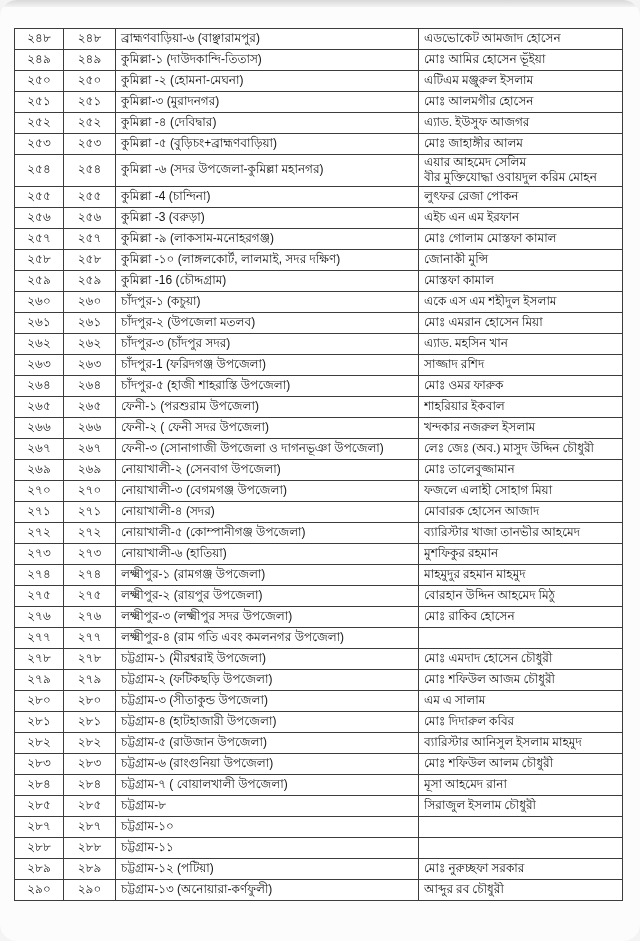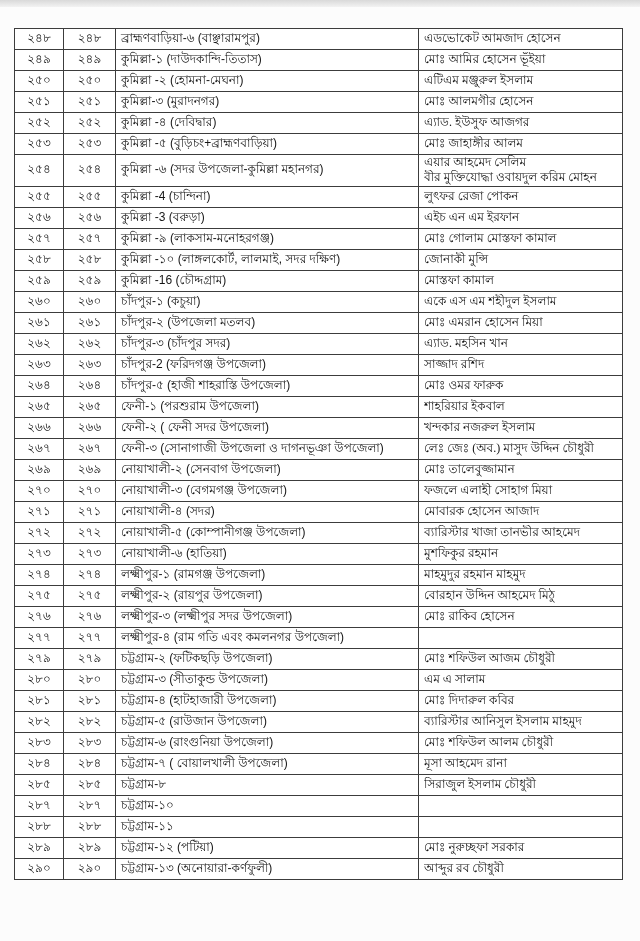--- a/index.html
+++ b/index.html
@@ -7,20 +7,21 @@
     padding: 0;
     background: #f4f4f4;
   }
   .page {
     position: relative;
     width: 640px;
     height: 941px;
     background: #fcfcfc;
     font-family: "Liberation Sans", "DejaVu Sans", sans-serif;
     overflow: hidden;
+    border-radius: 17px;
   }
   .scan-edge {
     position: absolute;
     top: 0; left: 0; right: 0;
     height: 7px;
     background: linear-gradient(#d9d9d9, #f2f2f2);
   }
   table.doc-table {
     position: absolute;
     left: 14px;
@@ -186,21 +187,21 @@
           <td class="num">২৬২</td>
           <td class="num">২৬২</td>
           <td>চাঁদপুর-৩ (চাঁদপুর সদর)</td>
           <td>
             <div class="line">এ্যাড. মহসিন খান</div>
           </td>
         </tr>
         <tr>
           <td class="num">২৬৩</td>
           <td class="num">২৬৩</td>
-          <td>চাঁদপুর-2 (ফরিদগঞ্জ উপজেলা)</td>
+          <td>চাঁদপুর-1 (ফরিদগঞ্জ উপজেলা)</td>
           <td>
             <div class="line">সাজ্জাদ রশিদ</div>
           </td>
         </tr>
         <tr>
           <td class="num">২৬৪</td>
           <td class="num">২৬৪</td>
           <td>চাঁদপুর-৫ (হাজী শাহরাস্তি উপজেলা)</td>
           <td>
             <div class="line">মোঃ ওমর ফারুক</div>
@@ -292,20 +293,28 @@
           <td>লক্ষ্মীপুর-৩ (লক্ষ্মীপুর সদর উপজেলা)</td>
           <td>
             <div class="line">মোঃ রাকিব হোসেন</div>
           </td>
         </tr>
         <tr>
           <td class="num">২৭৭</td>
           <td class="num">২৭৭</td>
           <td>লক্ষ্মীপুর-৪ (রাম গতি এবং কমলনগর উপজেলা)</td>
           <td></td>
+        </tr>
+        <tr>
+          <td class="num">২৭৮</td>
+          <td class="num">২৭৮</td>
+          <td>চট্টগ্রাম-১ (মীরশ্বরাই উপজেলা)</td>
+          <td>
+            <div class="line">মোঃ এমদাদ হোসেন চৌধুরী</div>
+          </td>
         </tr>
         <tr>
           <td class="num">২৭৯</td>
           <td class="num">২৭৯</td>
           <td>চট্টগ্রাম-২ (ফটিকছড়ি উপজেলা)</td>
           <td>
             <div class="line">মোঃ শফিউল আজম চৌধুরী</div>
           </td>
         </tr>
         <tr>

